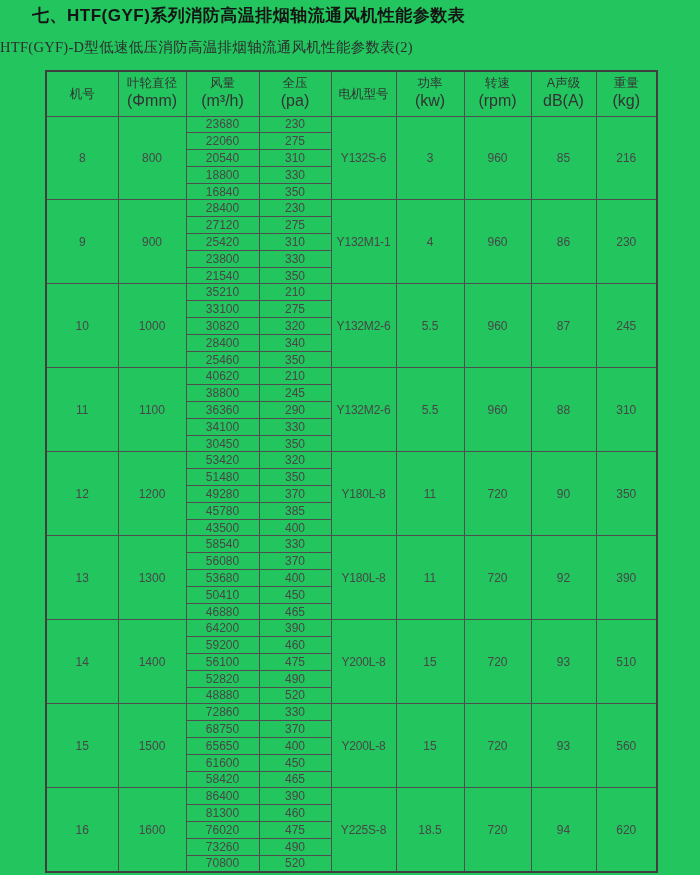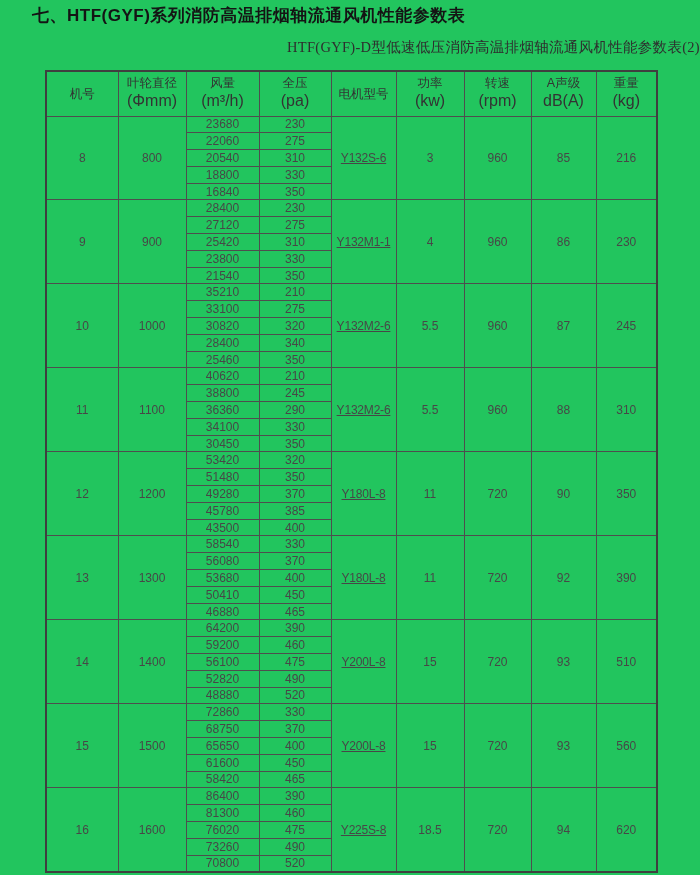--- a/index.html
+++ b/index.html
@@ -22,21 +22,21 @@
     letter-spacing: 0.5px;
     color: #141414;
     font-family: "Liberation Sans", sans-serif;
   }
   .doc-subtitle {
     position: absolute;
     top: 38px;
     left: 0;
     width: 700px;
     margin: 0;
-    text-align: right;
+    text-align: left;
     font-size: 14.5px;
     font-weight: normal;
     letter-spacing: 0.3px;
     color: #2e2e2e;
     font-family: "Liberation Serif", serif;
   }
   table.perf {
     position: absolute;
     top: 70px;
     left: 45px;
@@ -61,21 +61,21 @@
     color: #333333;
     line-height: 1.3;
   }
   table.perf th .unit-line { font-size: 16px; display: block; }
   table.perf tbody tr { height: 16.8px; }
   table.perf td {
     font-size: 12px;
     color: #474747;
     line-height: 1;
   }
-  td.motor-cell { font-size: 11.5px; letter-spacing: -0.2px; text-decoration: underline; }
+  td.motor-cell { font-size: 11.5px; letter-spacing: -0.2px; }
 </style>
 </head>
 <body>
 
 <div class="page">
   <h1 class="doc-title">七、HTF(GYF)系列消防高温排烟轴流通风机性能参数表</h1>
   <h2 class="doc-subtitle">HTF(GYF)-D型低速低压消防高温排烟轴流通风机性能参数表(2)</h2>
   <table class="perf">
     <colgroup>
         <col style="width: 72px;">

